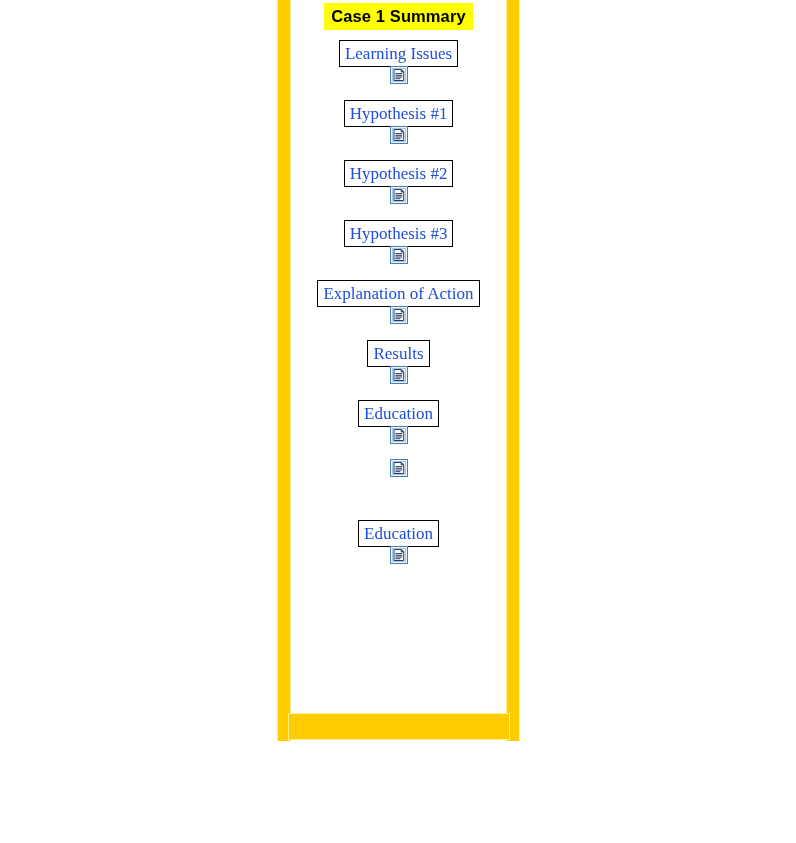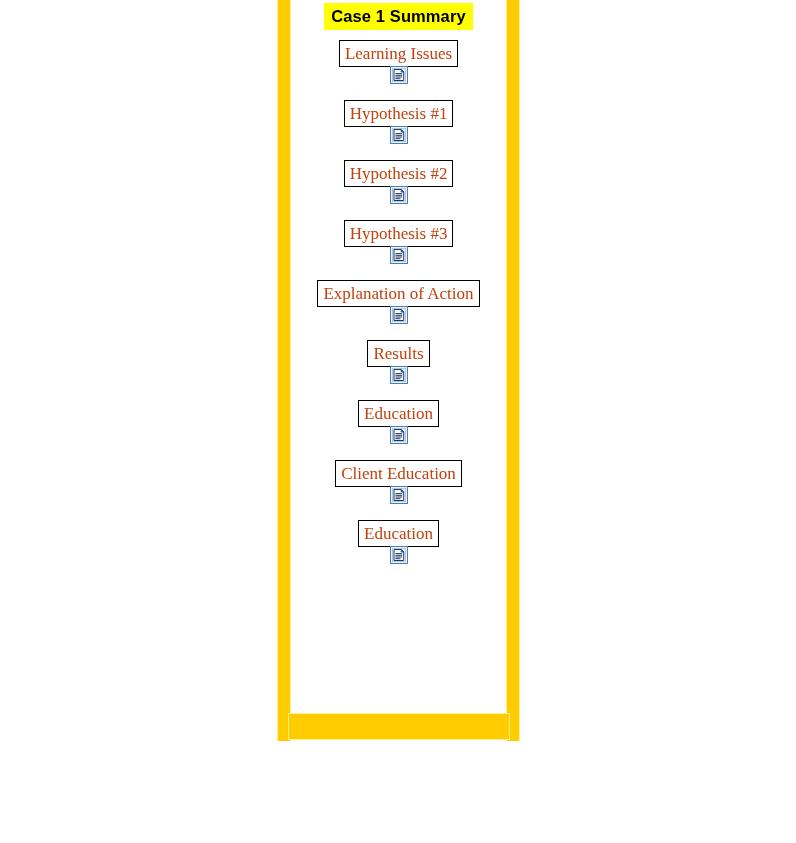--- a/index.html
+++ b/index.html
@@ -94,21 +94,21 @@
     flex-direction: column;
     align-items: center;
   }
   .node-box {
     background: #ffffff;
     border: 1px solid #000000;
     box-sizing: border-box;
     font-family: "Liberation Serif", serif;
     font-size: 17px;
     line-height: 25px;
-    color: #c2410c;
+    color: #1d4ed8;
     padding: 0 5px;
     white-space: nowrap;
     text-align: center;
   }
   .node-icon {
     margin-top: -1px;
     width: 18px;
     height: 18px;
     display: block;
   }
@@ -228,21 +228,20 @@
     <path d="M11.2 3.5 L11.2 6 L13.7 6 Z" fill="#4A7EBB" stroke="#1F3864" stroke-width="0.8"></path>
     <g stroke="#1F3864" stroke-width="1">
       <line x1="5.4" y1="7.6" x2="12.2" y2="7.6"></line>
       <line x1="5.4" y1="9.3" x2="12.2" y2="9.3"></line>
       <line x1="5.4" y1="11.0" x2="12.2" y2="11.0"></line>
       <line x1="5.4" y1="12.7" x2="10.4" y2="12.7"></line>
     </g>
   </svg>
       </div>
       <div class="node">
-        <div class="node-box">Client Education</div>
         <svg class="node-icon" viewBox="0 0 18 18" xmlns="http://www.w3.org/2000/svg">
     <rect x="0.5" y="0.5" width="17" height="17" fill="#EDF3FA" stroke="#4A7EBB" stroke-width="1"></rect>
     <rect x="2.5" y="2.5" width="13" height="13" fill="none" stroke="#AFC6E0" stroke-width="1"></rect>
     <path d="M4 3.5 H11.2 L13.7 6 V14.5 H4 Z" fill="#FFFFFF" stroke="#1F3864" stroke-width="1"></path>
     <path d="M11.2 3.5 L11.2 6 L13.7 6 Z" fill="#4A7EBB" stroke="#1F3864" stroke-width="0.8"></path>
     <g stroke="#1F3864" stroke-width="1">
       <line x1="5.4" y1="7.6" x2="12.2" y2="7.6"></line>
       <line x1="5.4" y1="9.3" x2="12.2" y2="9.3"></line>
       <line x1="5.4" y1="11.0" x2="12.2" y2="11.0"></line>
       <line x1="5.4" y1="12.7" x2="10.4" y2="12.7"></line>

